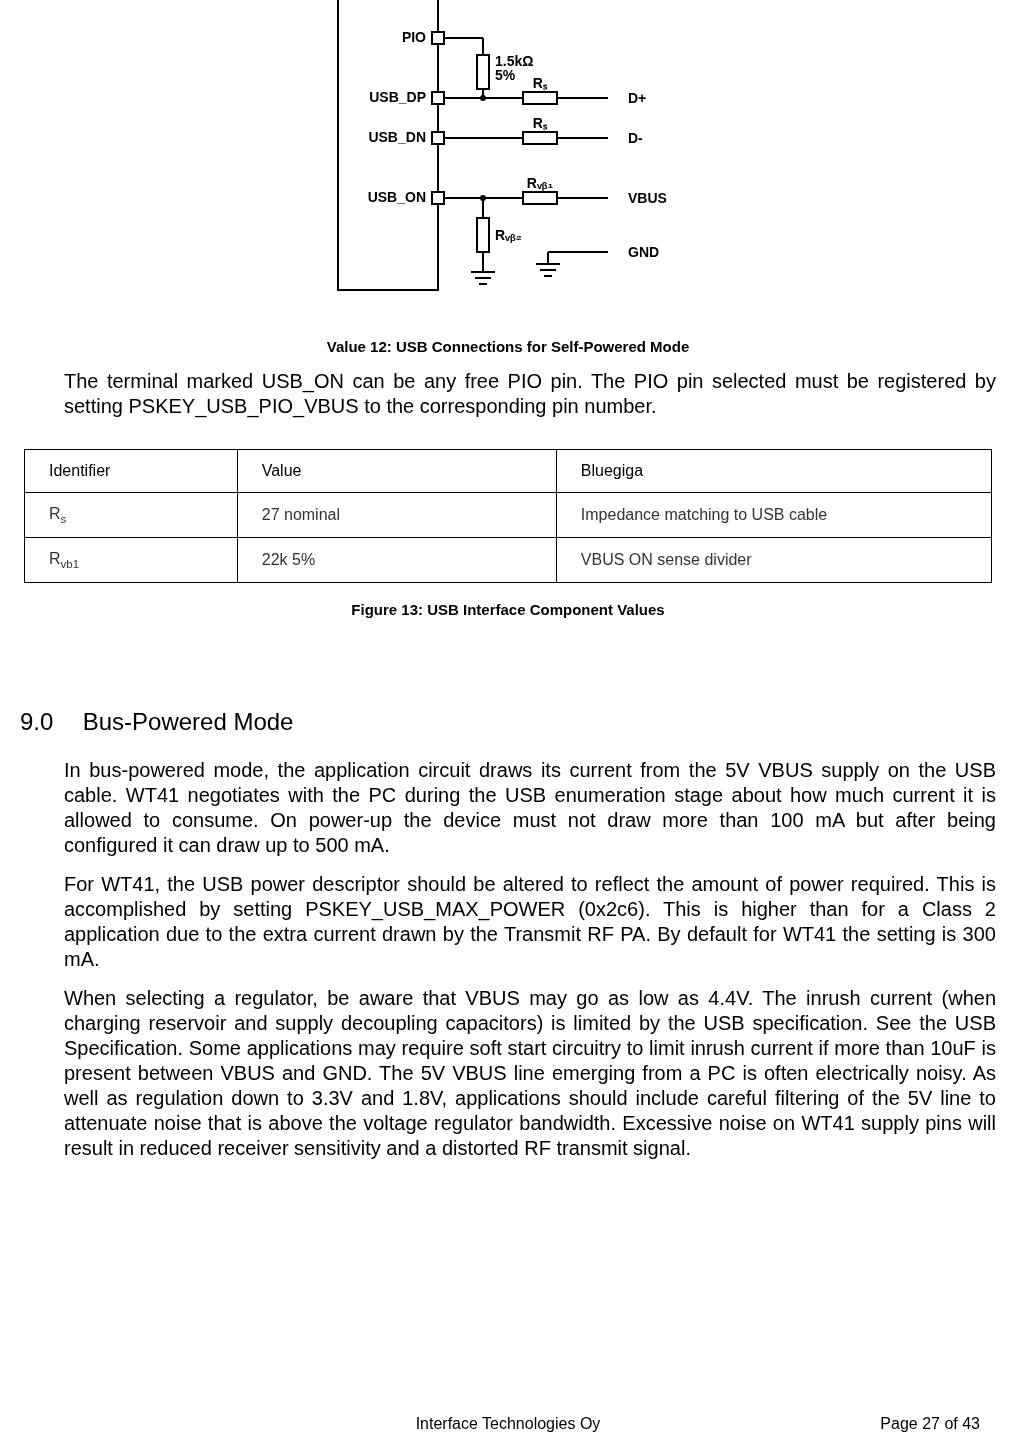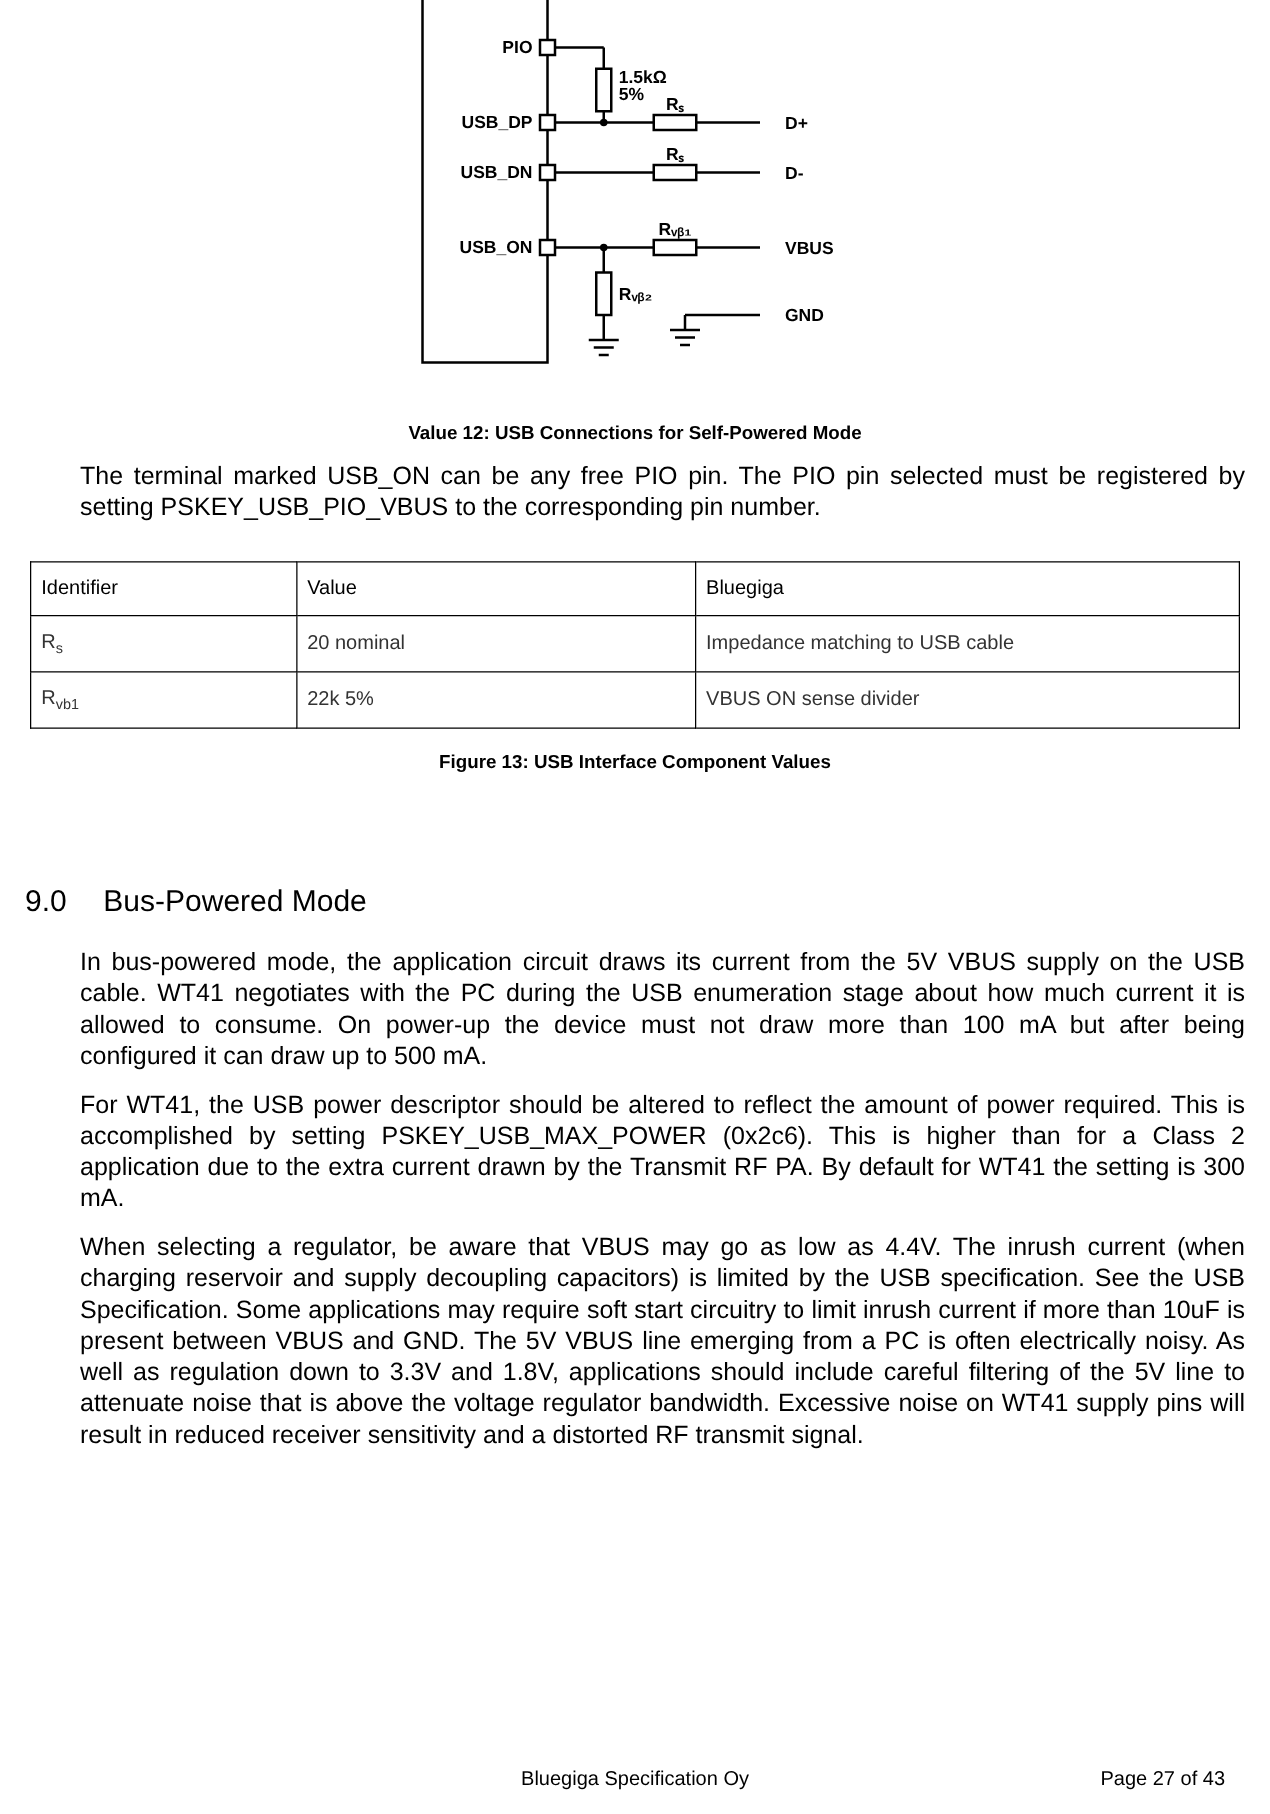--- a/index.html
+++ b/index.html
@@ -41,21 +41,21 @@
     .table-container {
       margin: 30px 4px 0;
     }
     table.vals {
       width: 100%;
       border-collapse: collapse;
       font-size: 16px;
     }
     table.vals th, table.vals td {
       border: 1px solid #000;
-      padding: 12px 8px;
+      padding: 12px 24px;
       text-align: left;
       font-weight: normal;
       color: #333;
       margin-left: 32px;
     }
     table.vals th {
       color: #000;
       font-weight: normal;
     }
     .col-id { width: 22%; }
@@ -155,21 +155,21 @@
     <thead>
       <tr>
         <th class="col-id">Identifier</th>
         <th class="col-val">Value</th>
         <th class="col-fn">Bluegiga</th>
       </tr>
     </thead>
     <tbody id="table-body">
         <tr>
           <td>R<sub>s</sub></td>
-          <td>20 nominal</td>
+          <td>27 nominal</td>
           <td>Impedance matching to USB cable</td>
         </tr>
         <tr>
           <td>R<sub>vb1</sub></td>
           <td>22k 5%</td>
           <td>VBUS ON sense divider</td>
         </tr>
       </tbody>
   </table>
 </div>
@@ -178,14 +178,14 @@
 
 <h2 class="section">
   <span class="num">9.0</span>
   <span>Bus-Powered Mode</span>
 </h2>
 
 <p class="para">In bus-powered mode, the application circuit draws its current from the 5V VBUS supply on the USB cable. WT41 negotiates with the PC during the USB enumeration stage about how much current it is allowed to consume. On power-up the device must not draw more than 100 mA but after being configured it can draw up to 500 mA.</p>
 <p class="para">For WT41, the USB power descriptor should be altered to reflect the amount of power required. This is accomplished by setting PSKEY_USB_MAX_POWER (0x2c6). This is higher than for a Class 2 application due to the extra current drawn by the Transmit RF PA. By default for WT41 the setting is 300 mA.</p>
 <p class="para">When selecting a regulator, be aware that VBUS may go as low as 4.4V. The inrush current (when charging reservoir and supply decoupling capacitors) is limited by the USB specification. See the USB Specification. Some applications may require soft start circuitry to limit inrush current if more than 10uF is present between VBUS and GND. The 5V VBUS line emerging from a PC is often electrically noisy. As well as regulation down to 3.3V and 1.8V, applications should include careful filtering of the 5V line to attenuate noise that is above the voltage regulator bandwidth. Excessive noise on WT41 supply pins will result in reduced receiver sensitivity and a distorted RF transmit signal.</p>
 
-<div class="footer">Bluegiga Specification Oy</div>
+<div class="footer">Interface Technologies Oy</div>
 <div class="page-num">Page 27 of 43</div>
 
 </body></html>

